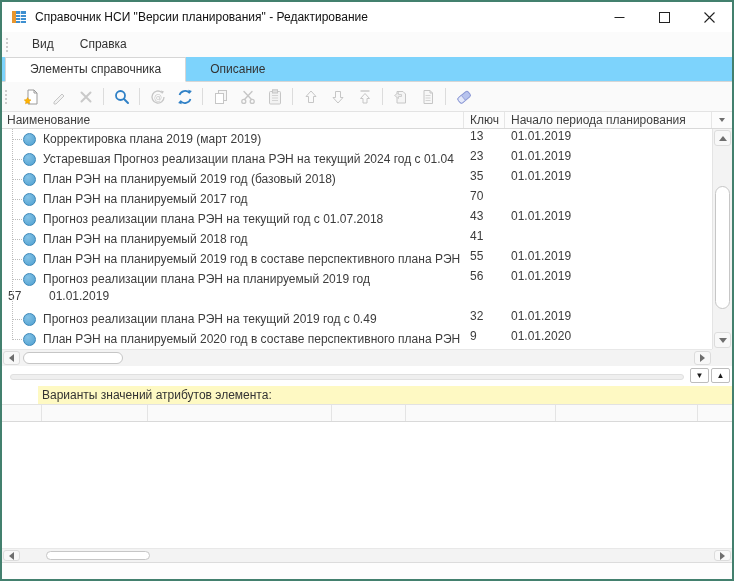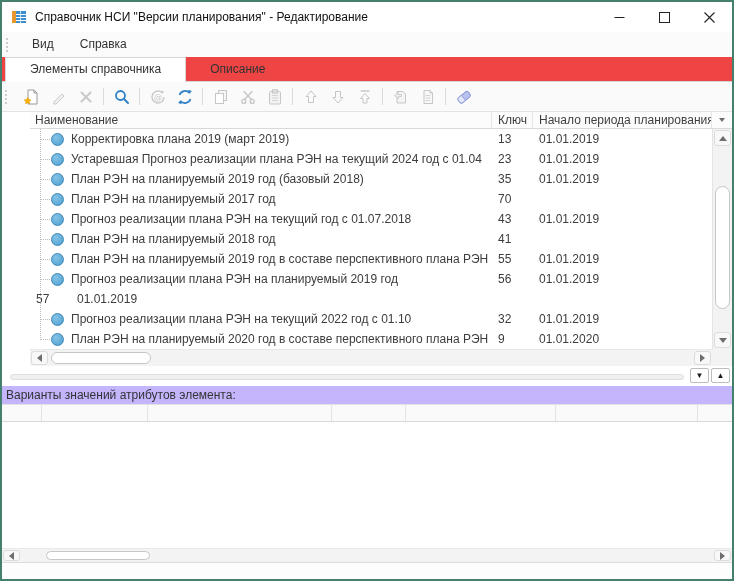--- a/index.html
+++ b/index.html
@@ -10,38 +10,38 @@
   
   .titlebar{height:30px;flex:none;display:flex;align-items:center;background:#fff;padding-left:9px;}
   .app-icon{width:16px;height:16px;flex:none;margin-right:8px;}
   .title-text{font-size:12px;color:#111;white-space:nowrap;overflow:hidden;flex:1;}
   .win-btn{width:45px;height:30px;flex:none;display:flex;align-items:center;justify-content:center;}
   
   .menubar{height:25px;flex:none;display:flex;align-items:center;background:#fbfbfb;padding-left:4px;}
   .grip{width:3px;height:14px;border-left:2px dotted #cccccc;margin-right:8px;flex:none;}
   .menu-item{padding:0 13px;height:21px;line-height:21px;color:#333;}
   
-  .tabstrip{height:24px;flex:none;background:#ef4444;display:flex;align-items:flex-end;border-bottom:1px solid #d6d6d6;padding-left:3px;}
+  .tabstrip{height:24px;flex:none;background:#7dd3fc;display:flex;align-items:flex-end;border-bottom:1px solid #d6d6d6;padding-left:3px;}
   .tab{height:23px;line-height:22px;padding:0 24px;color:#333;white-space:nowrap;}
   .tab.active{background:#fff;border:1px solid #d6d6d6;border-bottom:1px solid #fff;margin-bottom:-1px;}
   
   .toolbar{height:29px;flex:none;background:#fafafa;border-bottom:1px solid #e3e3e3;display:flex;align-items:center;padding-left:3px;}
   .tbtn{width:27px;height:24px;flex:none;display:flex;align-items:center;justify-content:center;}
   .tsep{width:1px;height:17px;background:#dcdcdc;margin:0 4px;flex:none;}
   
-  .grid1{flex:none;height:254px;position:relative;background:#fff;margin-left:28px;}
+  .grid1{flex:none;height:254px;position:relative;background:#fff;}
   .g1-header{height:17px;display:flex;align-items:center;background:#fcfcfc;border-bottom:1px solid #d9d9d9;box-sizing:border-box;}
   .g1h{box-sizing:border-box;height:100%;line-height:16px;border-right:1px solid #e6e6e6;overflow:hidden;white-space:nowrap;color:#3f3f3f;}
   .g1h-name{width:462px;padding-left:5px;}
   .g1h-key{width:41px;padding-left:6px;}
   .g1h-date{flex:1;padding-left:6px;}
   .g1h-filter{width:20px;height:100%;display:flex;align-items:center;justify-content:center;border-right:none;}
   .g1-body{position:relative;height:220px;overflow:hidden;}
   .vline{position:absolute;left:10px;top:0;height:211px;border-left:1px dotted #bdbdbd;}
-  .g1-row{display:flex;align-items:center;height:20px;}
+  .g1-row{display:flex;height:20px;}
   .cell-name{width:462px;flex:none;display:flex;align-items:center;overflow:hidden;white-space:nowrap;box-sizing:border-box;}
   .stub{width:9px;flex:none;border-top:1px dotted #bdbdbd;margin-left:11px;}
   .dot{width:13px;height:13px;border-radius:50%;flex:none;margin:0 7px 0 1px;
     background:radial-gradient(circle at 35% 30%,#85c3e6,#4d9fd0);border:1px solid #3c87b8;box-sizing:border-box;}
   .cell-key{width:41px;flex:none;padding-left:6px;box-sizing:border-box;}
   .cell-date{flex:1;padding-left:6px;}
   
   .vscroll{position:absolute;right:0;top:17px;width:20px;height:220px;background:#f3f3f3;border-left:1px solid #e4e4e4;box-sizing:border-box;}
   .sbtn{position:absolute;left:1px;right:1px;height:16px;display:flex;align-items:center;justify-content:center;background:#f8f8f8;border:1px solid #dcdcdc;border-radius:3px;box-sizing:border-box;}
   .vscroll .up{top:1px;} .vscroll .down{bottom:1px;}
@@ -58,21 +58,21 @@
   .tri-left{width:0;height:0;border-top:4px solid transparent;border-bottom:4px solid transparent;border-right:5px solid #6e6e6e;}
   .tri-right{width:0;height:0;border-top:4px solid transparent;border-bottom:4px solid transparent;border-left:5px solid #6e6e6e;}
   .tri-filter{width:0;height:0;border-left:3.5px solid transparent;border-right:3.5px solid transparent;border-top:4.5px solid #6e6e6e;}
   
   .splitter{height:20px;flex:none;position:relative;background:#fff;}
   .groove{position:absolute;left:8px;right:48px;top:8px;height:4px;background:#efefef;border:1px solid #e0e0e0;border-radius:3px;}
   .split-btn{position:absolute;top:2px;width:19px;height:15px;background:#fff;border:1px solid #bdbdbd;border-radius:2px;
     font-size:8px;line-height:13px;text-align:center;color:#1a1a1a;box-sizing:border-box;}
   .split-down{right:23px;} .split-up{right:2px;}
   
-  .attr-label{height:18px;line-height:18px;flex:none;padding-left:4px;color:#333;background:#c4b5fd;}
+  .attr-label{height:18px;line-height:18px;flex:none;padding-left:4px;color:#333;background:#fef9c3;margin-left:36px;}
   .g2-header{height:18px;flex:none;display:flex;align-items:center;background:#fafafa;border-top:1px solid #e2e2e2;border-bottom:1px solid #d9d9d9;overflow:hidden;box-sizing:border-box;}
   .g2h{box-sizing:border-box;height:100%;line-height:17px;padding-left:6px;border-right:1px solid #e4e4e4;white-space:nowrap;overflow:hidden;flex:none;color:#3f3f3f;}
   .g2-body{height:126px;flex:none;background:#fff;}
   .statusbar{height:16px;flex:none;border-top:1px solid #dcdcdc;background:#fdfdfd;}
   svg{display:block;}
 </style>
 </head>
 <body>
 
 <div class="window">
@@ -308,21 +308,21 @@
           <div class="cell-date">01.01.2019</div>
         </div>
         <div class="g1-row">
           <div class="cell-key">57</div>
           <div class="cell-date">01.01.2019</div>
         </div>
         <div class="g1-row">
           <div class="cell-name">
             <span class="stub"></span>
             <span class="dot"></span>
-            <span class="row-name">Прогноз реализации плана РЭН на текущий 2022 год с 01.10</span>
+            <span class="row-name">Прогноз реализации плана РЭН на текущий 2019 год с 0.49</span>
           </div>
           <div class="cell-key">32</div>
           <div class="cell-date">01.01.2019</div>
         </div>
         <div class="g1-row">
           <div class="cell-name">
             <span class="stub"></span>
             <span class="dot"></span>
             <span class="row-name">План РЭН на планируемый 2020 год в составе перспективного плана РЭН на 20</span>
           </div>

